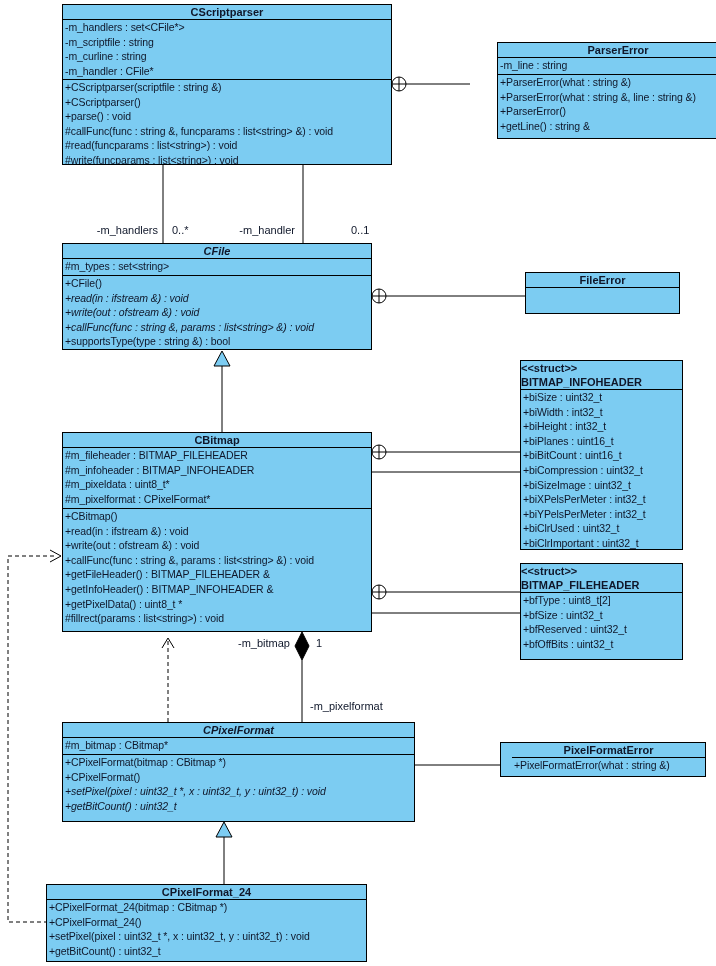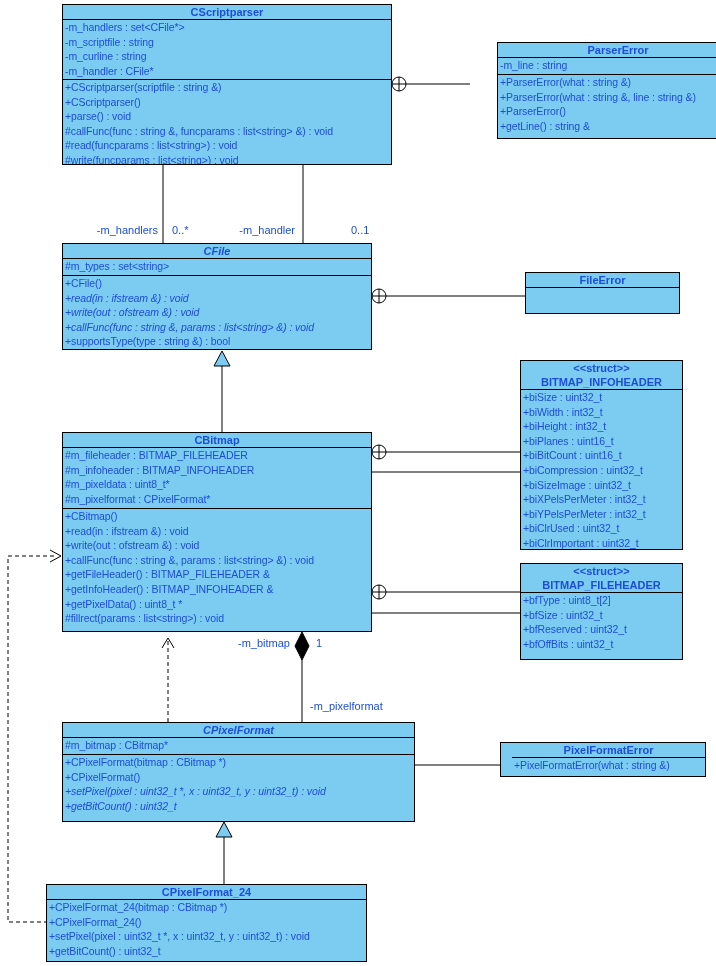--- a/index.html
+++ b/index.html
@@ -1,25 +1,25 @@
 <!DOCTYPE html>
 <html><head>
 <meta charset="utf-8">
 <style>
   html,body{margin:0;padding:0;background:#fff;}
   .canvas{position:relative;width:716px;height:966px;background:#ffffff;
-          font-family:"Liberation Sans",sans-serif;color:#1d4ed8;overflow:hidden;}
+          font-family:"Liberation Sans",sans-serif;color:#0f172a;overflow:hidden;}
   svg.wires{position:absolute;left:0;top:0;}
   .uml{position:absolute;background:#7cccf2;border:1px solid #000;
        box-sizing:border-box;display:flex;flex-direction:column;}
   .t{font-weight:bold;font-size:11px;text-align:center;line-height:14px;
      border-bottom:1px solid #000;flex:0 0 auto;white-space:nowrap;}
   .t.abs{font-style:italic;}
   .tb{border-bottom:1px solid #000;flex:0 0 auto;}
-  .tb div{font-weight:bold;font-size:11px;text-align:center;line-height:14px;white-space:nowrap;}
+  .tb div{font-weight:bold;font-size:11px;text-align:left;line-height:14px;white-space:nowrap;}
   .cmp{overflow:hidden;flex:0 0 auto;}
   .cmp.grow{flex:1 1 auto;}
   .cmp.div{border-bottom:1px solid #000;}
   .member{font-size:10.5px;line-height:14.6px;padding:0 2px;white-space:nowrap;letter-spacing:-0.1px;}
   .member.italic{font-style:italic;}
   .lbl{position:absolute;font-size:11px;line-height:12px;white-space:nowrap;}
   .lbl.r{text-align:right;}
 </style>
 </head>
 <body>

